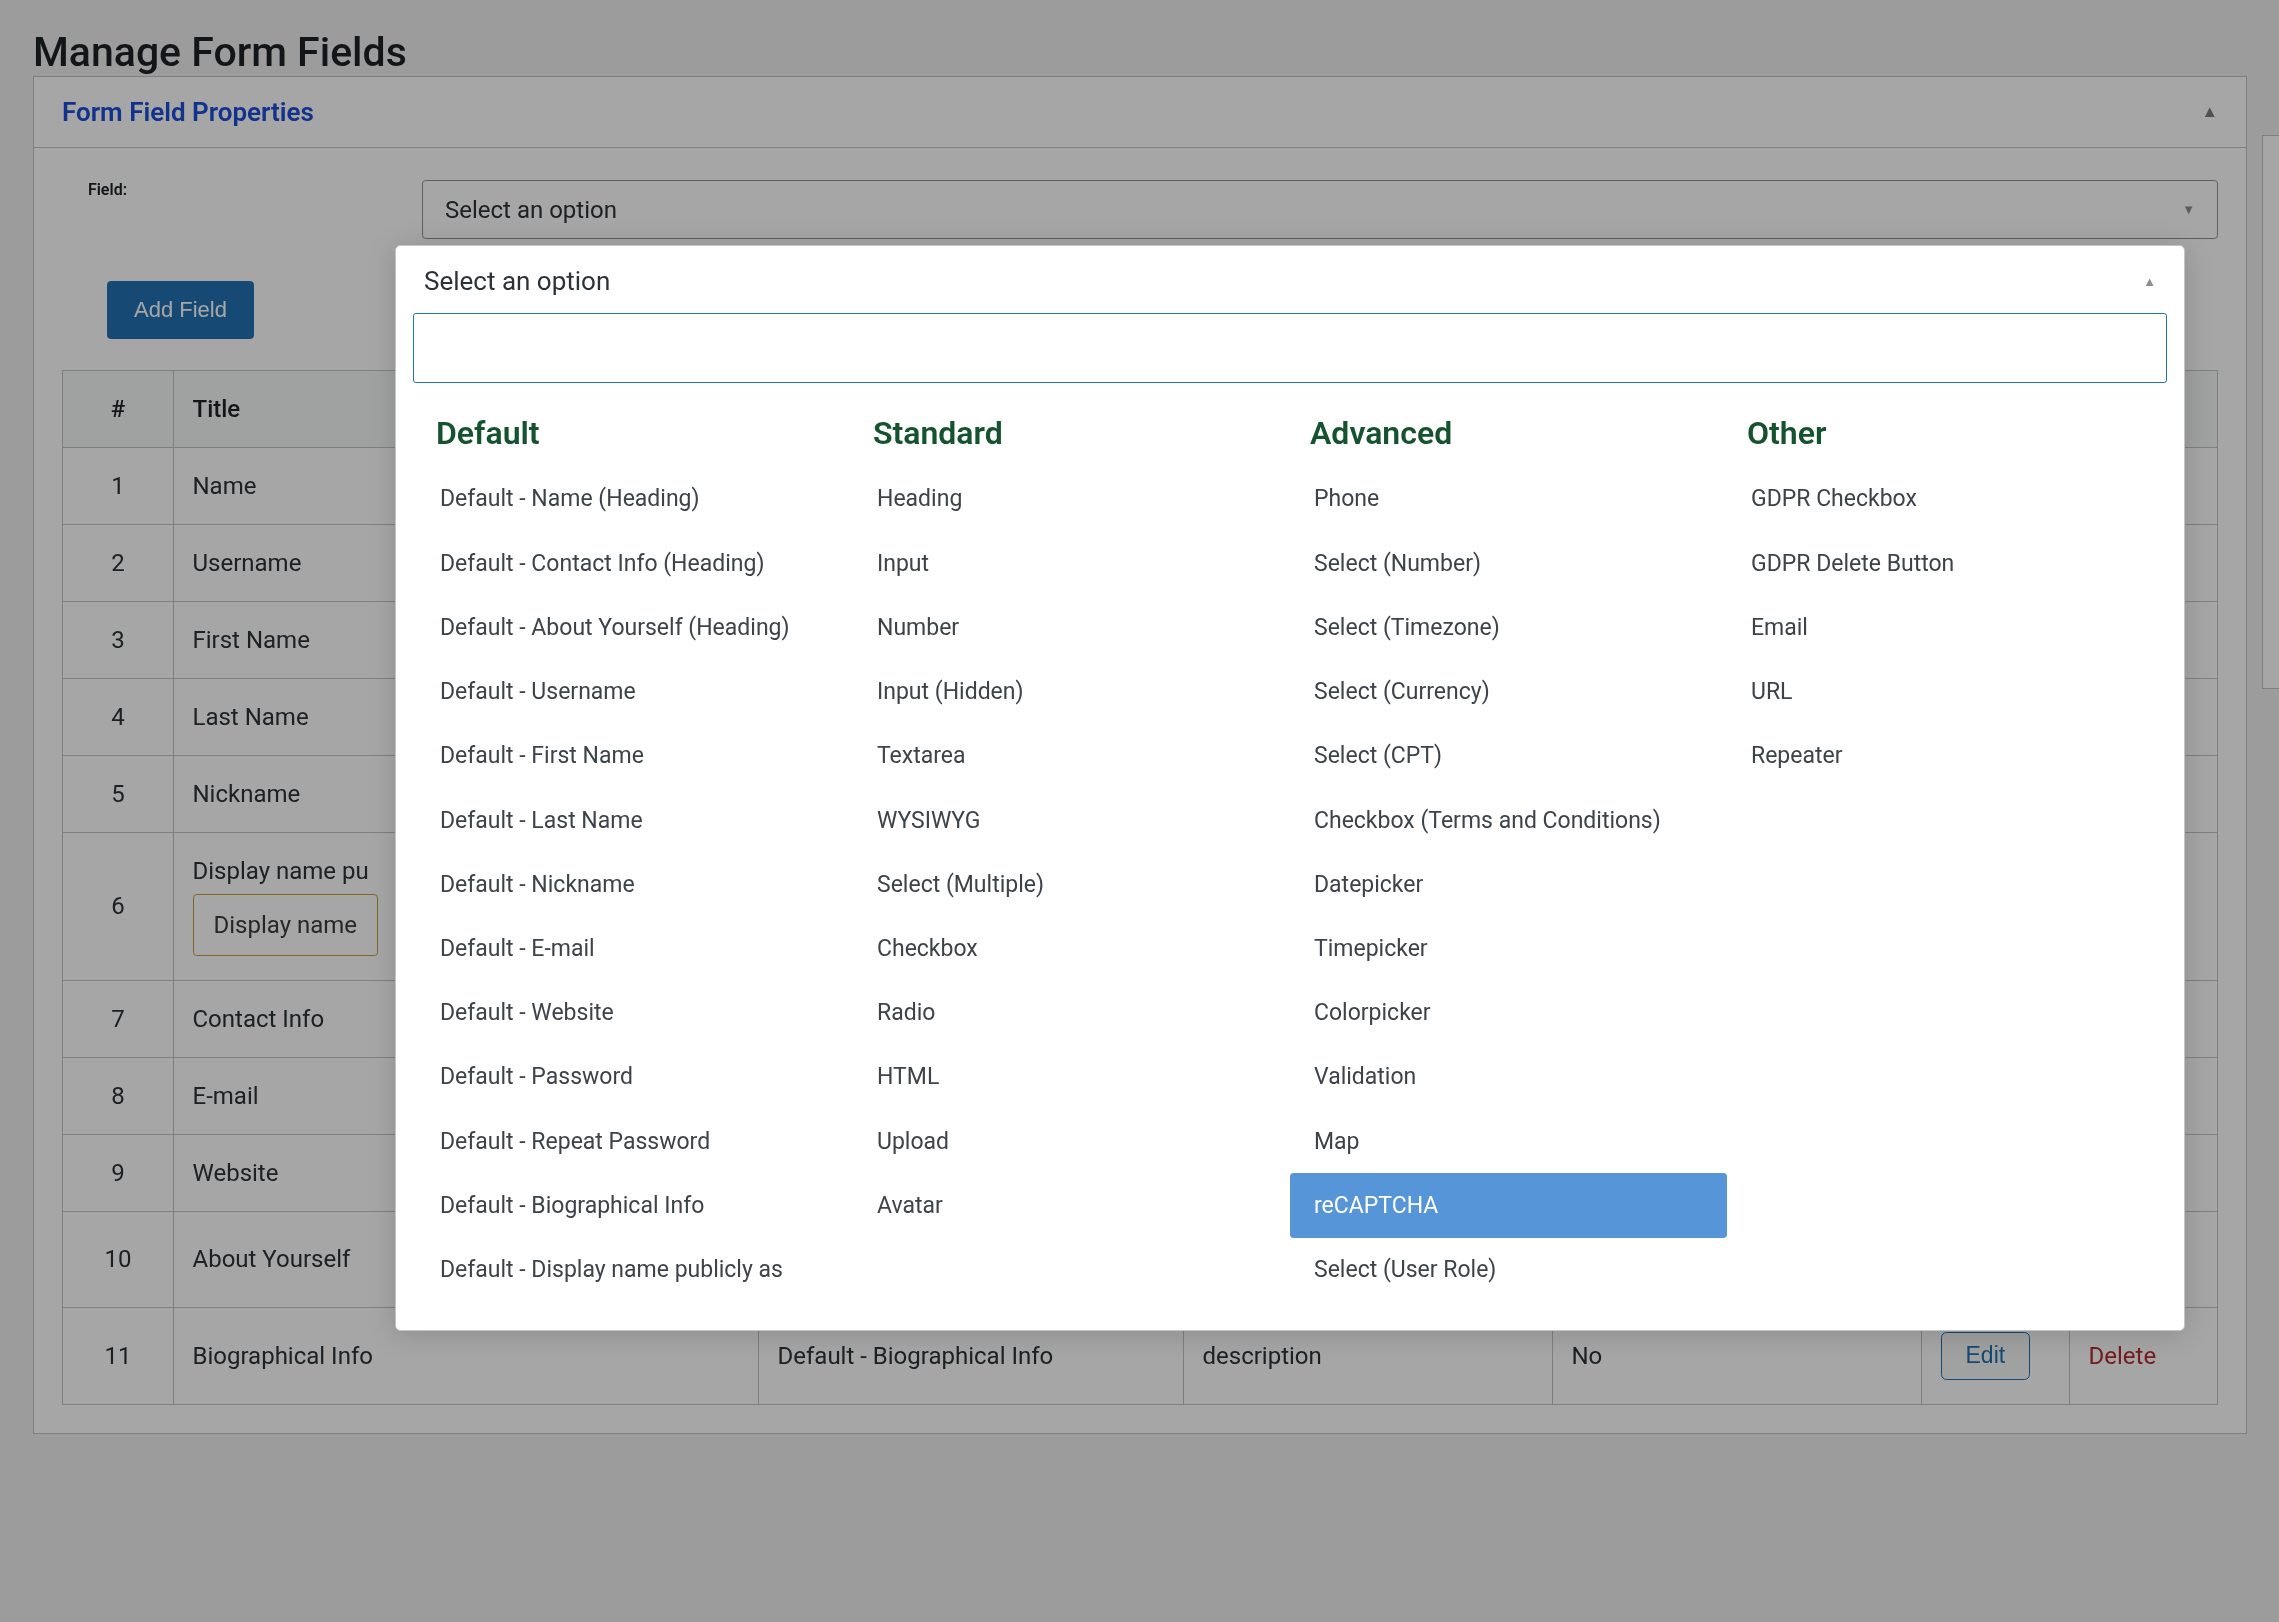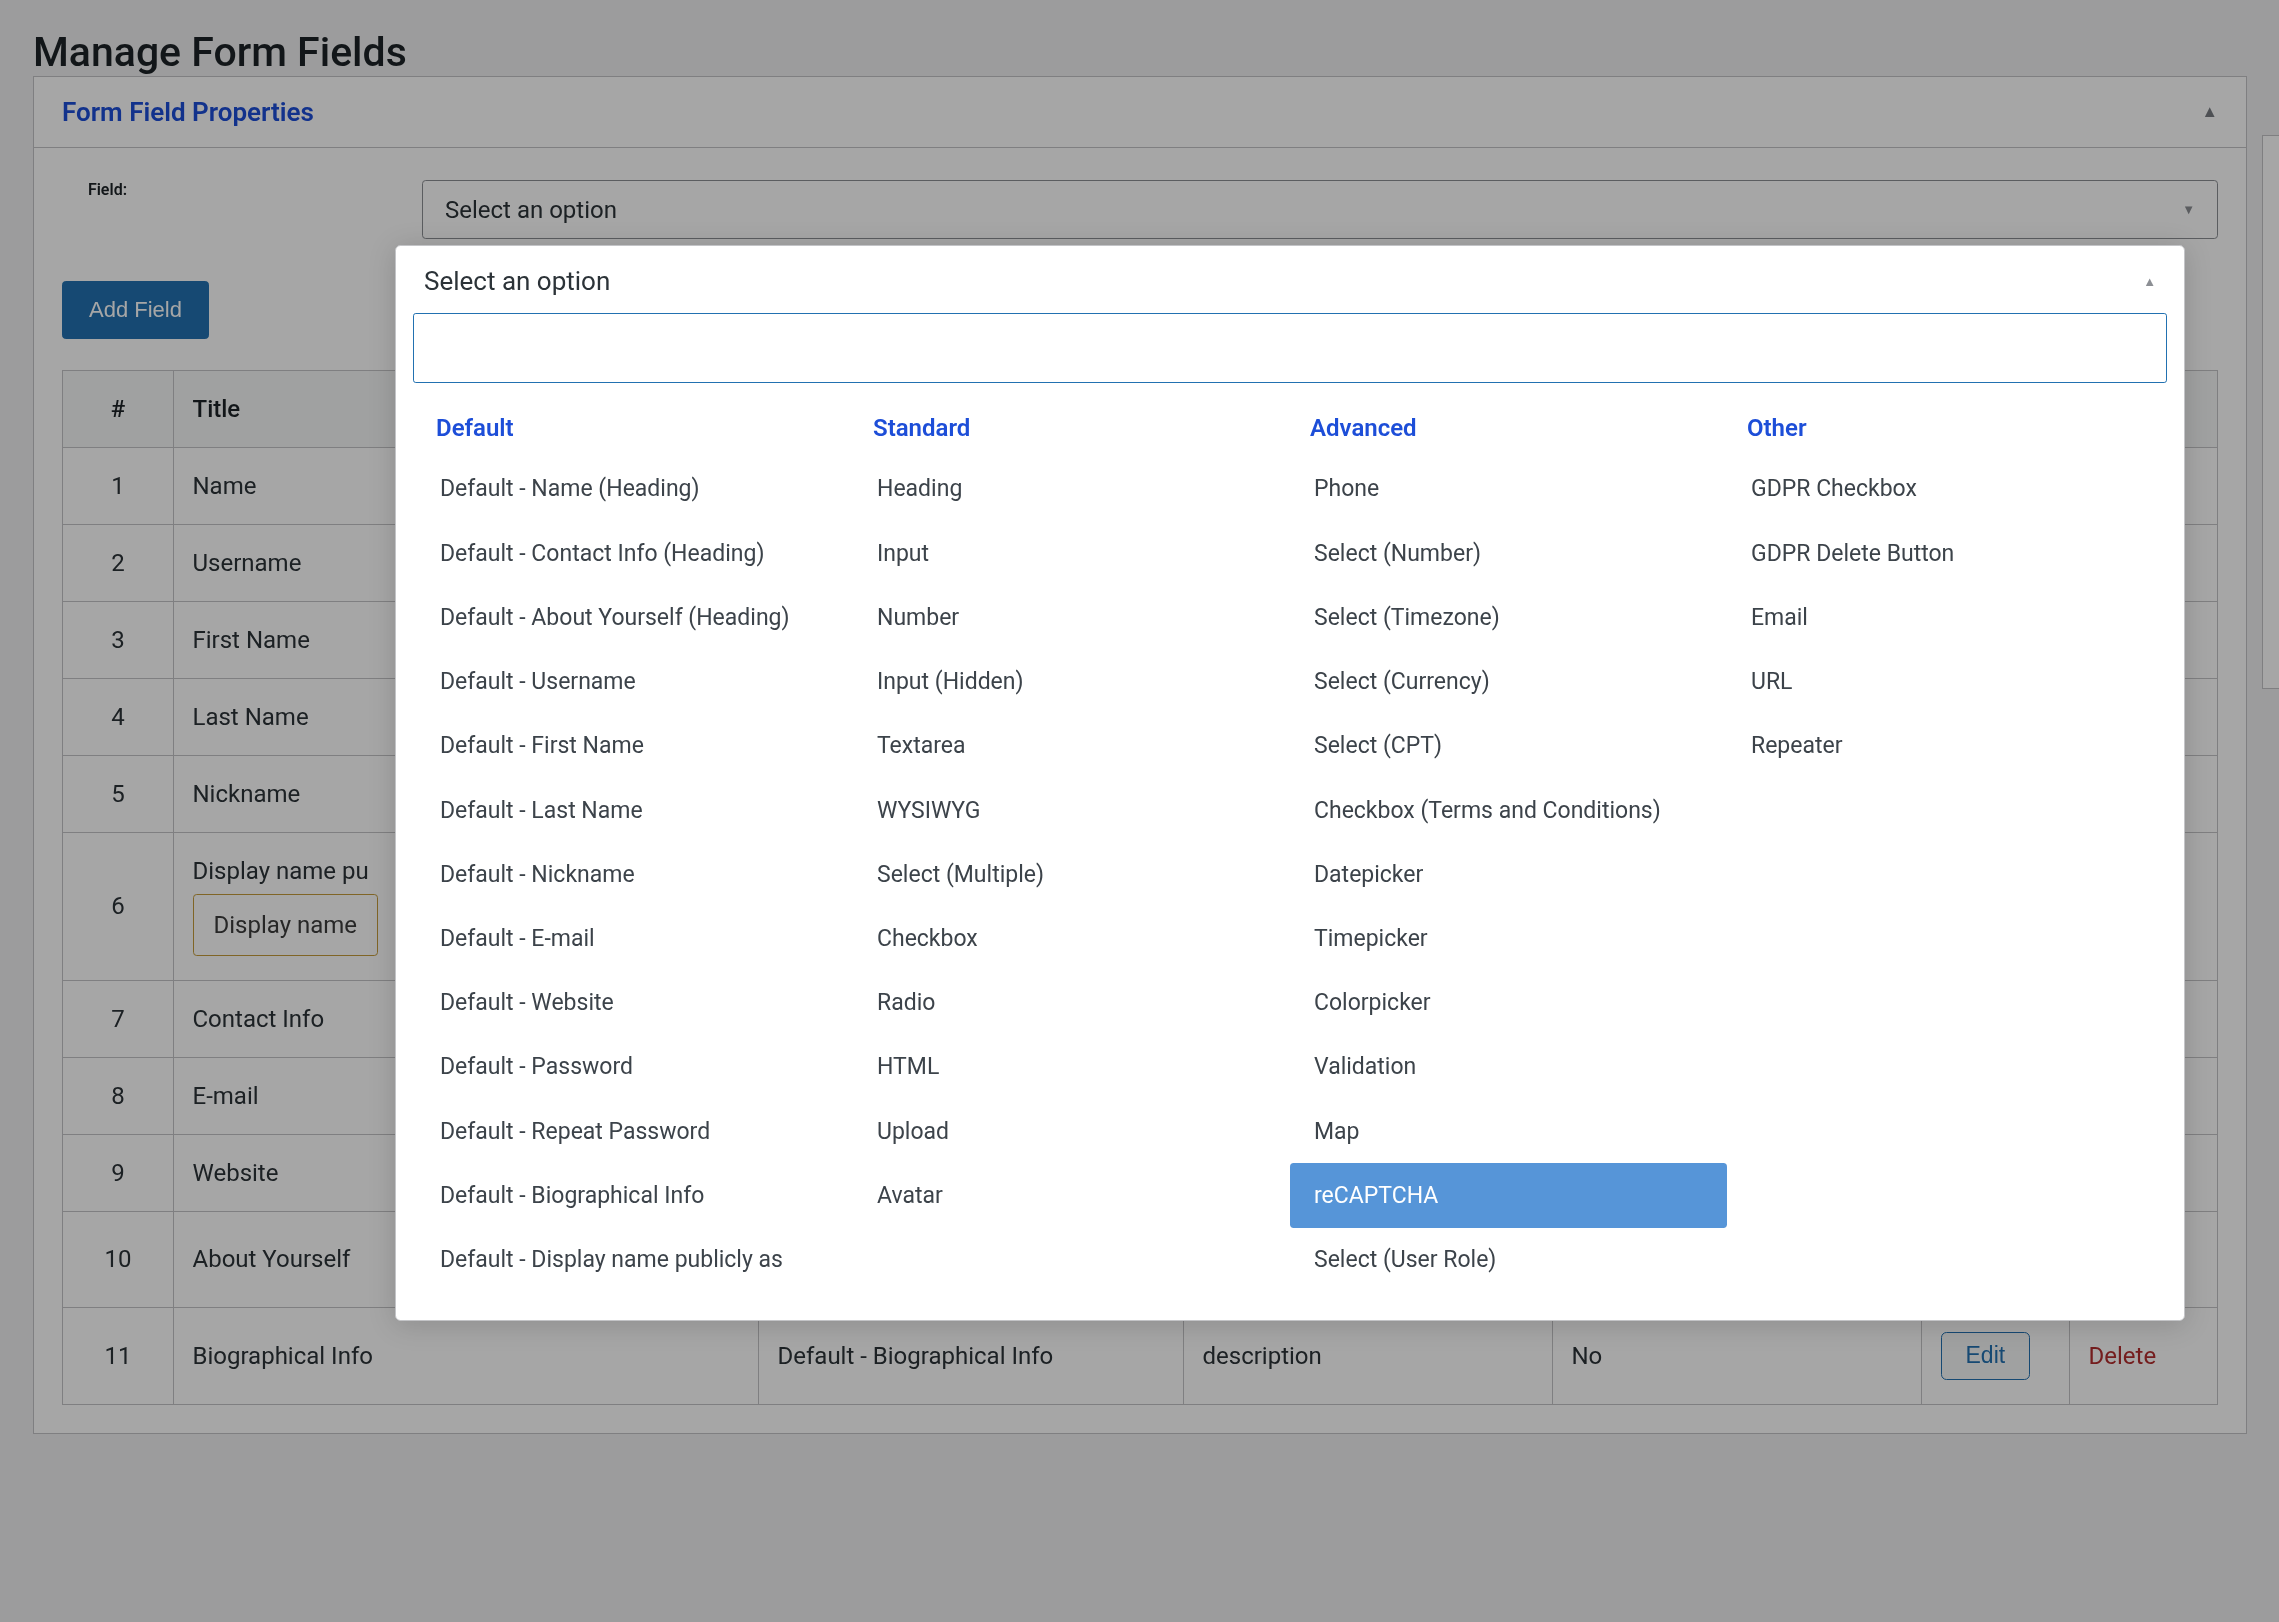--- a/index.html
+++ b/index.html
@@ -86,20 +86,21 @@
       border-radius: 3.7px;
     }
     .add-btn {
       background: #2271b1;
       color: #fff;
       border: 0.9px solid #2271b1;
       border-radius: 3.7px;
       padding: 14.8px 26px;
       font-size: 22px;
       cursor: pointer;
+      margin-left: 45px;
     }
     table.fields-table {
       width: 100%;
       border-collapse: collapse;
       margin-top: 31px;
       border: 0.9px solid #c3c4c7;
     }
     .fields-table th, .fields-table td {
       border: 0.9px solid #c3c4c7;
       padding: 24px 18.5px;
@@ -193,23 +194,23 @@
       font-size: 24px;
       outline: none;
     }
     .dropdown-columns {
       display: grid;
       grid-template-columns: 1fr 1fr 1fr 1fr;
       padding: 0 20px 28px 20px;
       gap: 0;
     }
     .col h3 {
-      font-size: 24px;
+      font-size: 32px;
       font-weight: 600;
-      color: #1d4ed8;
+      color: #14532d;
       padding: 14.8px 20px;
     }
     .col ul {
       list-style: none;
     }
     .col li {
       font-size: 23px;
       color: #3c434a;
       padding: 16.6px 24px;
       cursor: pointer;

